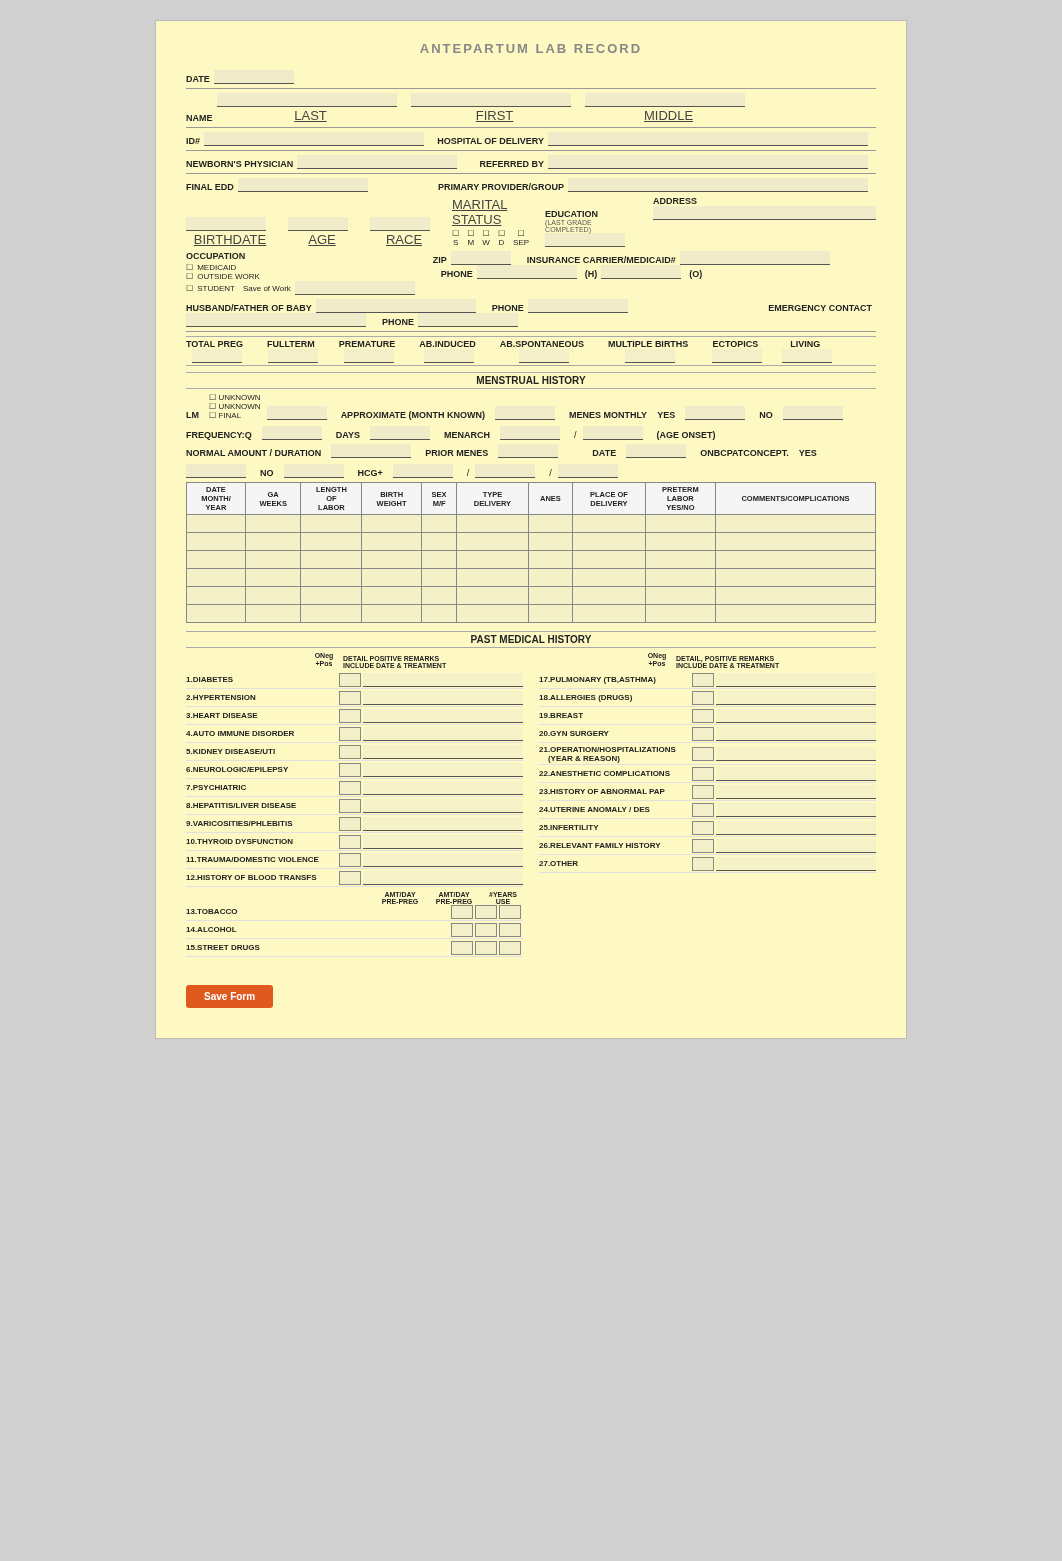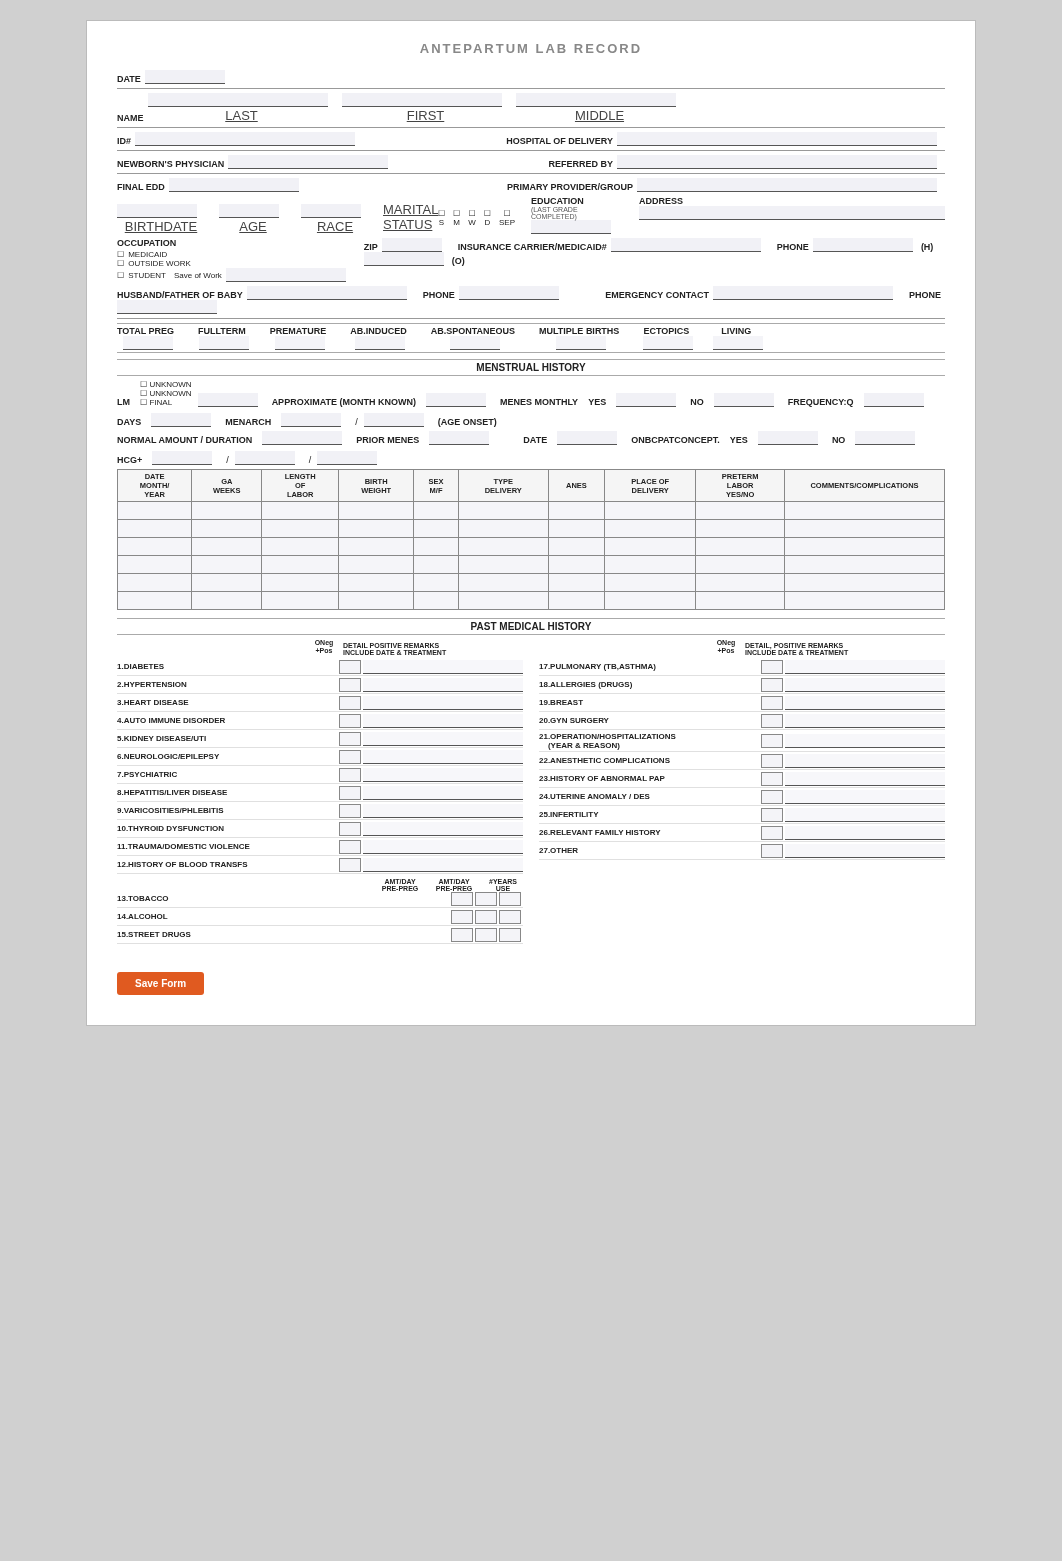--- a/index.html
+++ b/index.html
@@ -6,22 +6,22 @@
     body {
       background: #d0d0d0;
       font-family: Arial, sans-serif;
       font-size: 10px;
       color: #222;
       display: flex;
       justify-content: center;
       padding: 20px 0;
     }
     .page-wrapper {
-      width: 890px;
-      background: #ffffff;
+      width: 752px;
+      background: #fef9c3;
       padding: 20px 30px 30px 30px;
       border: 1px solid #bbb;
     }
     .form-title {
       text-align: center;
       font-size: 13px;
       font-weight: bold;
       letter-spacing: 2px;
       color: #888;
       margin-bottom: 14px;
@@ -235,21 +235,21 @@
         <span class="sub-label">BIRTHDATE</span>
       </div>
       <div class="inline-field">
         <span class="field-line field-filled" style="width:40px;"></span>
         <span class="sub-label">AGE</span>
       </div>
       <div class="inline-field">
         <span class="field-line field-filled" style="width:60px;"></span>
         <span class="sub-label">RACE</span>
       </div>
-      <div style="display:flex; ">
+      <div style="display:flex; flex-direction:column;">
         <span class="sub-label" style="text-align:left; margin-bottom:2px;">MARITAL STATUS</span>
         <div class="checkbox-options">
           <span class="checkbox-item">
               <span>☐</span>
               <span>S</span>
             </span>
           <span class="checkbox-item">
               <span>☐</span>
               <span>M</span>
             </span>

